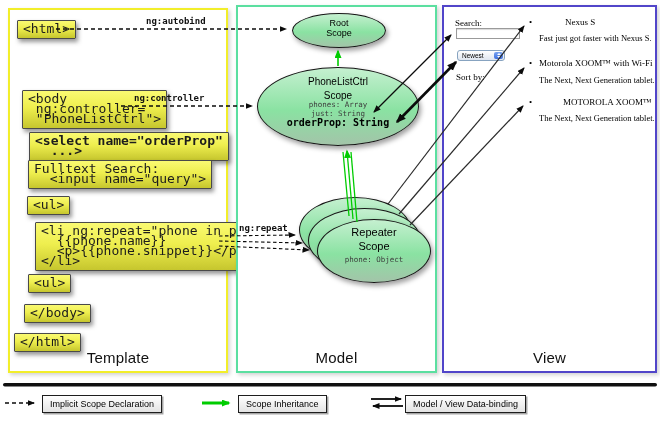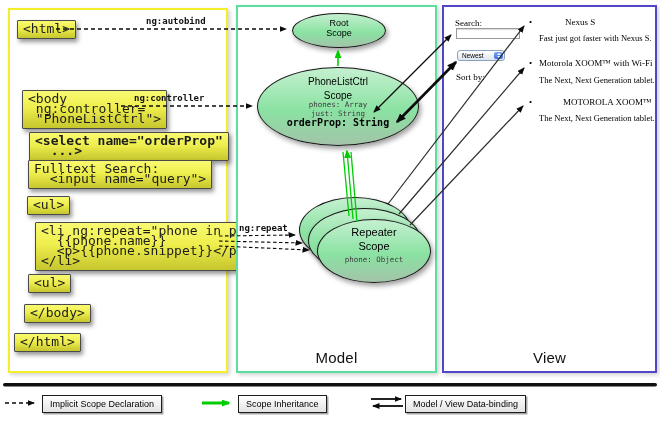--- a/index.html
+++ b/index.html
@@ -69,20 +69,21 @@
     <div class="codebox" style="left:18px;top:150px;">Fulltext Search:
   &lt;input name="query"&gt;</div>
     <div class="codebox" style="left:17px;top:186px;">&lt;ul&gt;</div>
     <div class="codebox" style="left:25px;top:212px;">&lt;li ng:repeat="phone in phones"&gt;
   {{phone.name}}
   &lt;p&gt;{{phone.snippet}}&lt;/p&gt;
 &lt;/li&gt;</div>
     <div class="codebox" style="left:18px;top:264px;">&lt;ul&gt;</div>
     <div class="codebox" style="left:14px;top:294px;">&lt;/body&gt;</div>
     <div class="codebox" style="left:4px;top:323px;">&lt;/html&gt;</div>
+    <div class="panel-label">Template</div>
   </div>
 
   <div class="panel panel-model">
     <div class="panel-label">Model</div>
   </div>
 
   <div class="ellipse" style="left:292px;top:13px;width:92px;height:33px;">
     <div class="etitle" style="top:4px;font-size:9px;line-height:10px;">Root
 Scope</div>
   </div>

